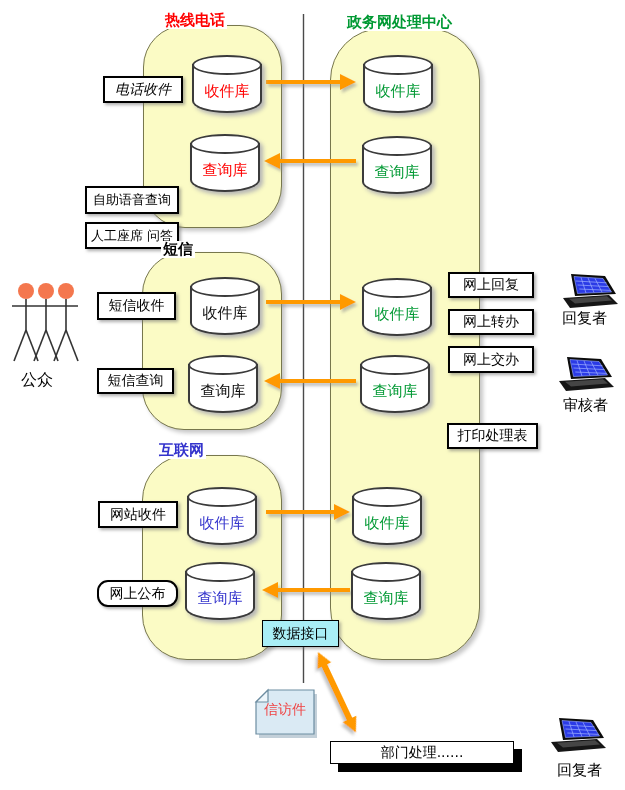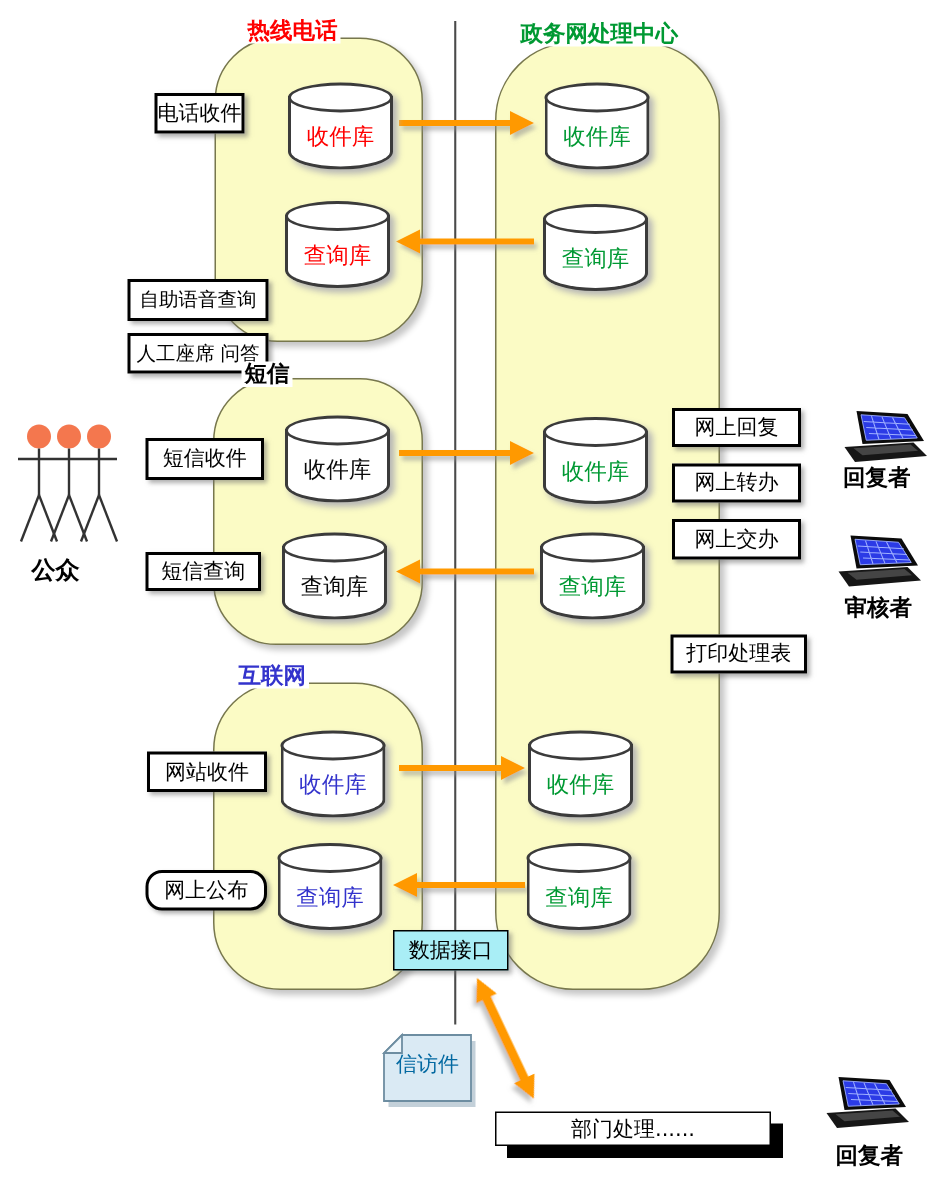--- a/index.html
+++ b/index.html
@@ -15,29 +15,29 @@
   .wbox.small{font-size:13px;margin-top:41px;}
   .cyl{position:absolute;width:70px;height:58px;z-index:4;filter:drop-shadow(3px 3px 2px #b5b5b5);}
   .cyl .top{position:absolute;left:0;top:0;width:100%;height:20px;background:#fff;
             border:2px solid #3b3b3b;border-radius:50%;box-sizing:border-box;z-index:2;}
   .cyl .body{position:absolute;left:0;top:9px;width:100%;height:49px;background:#fff;
              border:2px solid #3b3b3b;border-top:none;box-sizing:border-box;
              border-radius:0 0 35px 35px / 0 0 12px 12px;z-index:1;}
   .cyl .label{position:absolute;left:0;right:0;top:27px;text-align:center;font-size:15px;
               z-index:3;white-space:nowrap;}
   .red{color:#FF0000;} .green{color:#009933;} .blue{color:#3333CC;} .black{color:#0a0a0a;}
-  .actor{position:absolute;font-weight:bold;font-size:15px;color:#000;z-index:5;white-space:nowrap;}
+  .actor{position:absolute;font-weight:normal;font-size:15px;color:#000;z-index:5;white-space:nowrap;}
   .cyanbox{position:absolute;left:262px;top:620px;width:77px;height:27px;background:#A9EEF6;
            border:1.5px solid #000;box-sizing:border-box;display:flex;align-items:center;
            justify-content:center;font-size:14px;z-index:6;box-shadow:2px 2px 3px rgba(110,110,110,.5);}
   .deptbox{position:absolute;left:330px;top:741px;width:184px;height:23px;background:#fff;
            border:1.5px solid #000;box-sizing:border-box;display:flex;align-items:center;
            justify-content:center;font-size:14px;z-index:5;box-shadow:8px 8px 0 #000;}
   .doclabel{position:absolute;left:258px;top:701px;width:54px;text-align:center;
-            font-size:14px;color:#0369a1;z-index:6;}
+            font-size:14px;color:#ef4444;z-index:6;}
   svg.shapes{position:absolute;left:0;top:0;z-index:3;pointer-events:none;}
 </style>
 </head>
 <body>
 
 <div id="canvas">
 
   <div class="yellow" style="left:143px;top:25px;width:139px;height:203px;border-radius:42px;"></div>
   <div class="yellow" style="left:142px;top:252px;width:140px;height:178px;border-radius:42px;"></div>
   <div class="yellow" style="left:142px;top:455px;width:140px;height:205px;border-radius:45px;"></div>
@@ -95,21 +95,21 @@
       <polygon points="12,0 58,0 58,44 0,44 0,12" fill="#DAEAF4" stroke="#6D8DA1" stroke-width="1.2"></polygon>
       <polygon points="12,0 12,12 0,12" fill="#EEF6FB" stroke="#6D8DA1" stroke-width="1.2"></polygon>
     </g>
   </svg>
 
   <div class="stitle" style="left:163px;top:12px;color:#FF0000;">热线电话</div>
   <div class="stitle" style="left:345px;top:14px;color:#009933;">政务网处理中心</div>
   <div class="stitle" style="left:161px;top:241px;color:#000;">短信</div>
   <div class="stitle" style="left:157px;top:442px;color:#3333CC;">互联网</div>
 
-  <div class="wbox" style="left:103px;top:62px;width:60px;height:27px;">电话收件</div>
+  <div class="wbox" style="left:103px;top:76px;width:80px;height:27px;font-style:italic;">电话收件</div>
   <div class="wbox small" style="left:85px;top:145px;width:94px;height:28px;">自助语音查询</div>
   <div class="wbox small" style="left:85px;top:181px;width:94px;height:27px;">人工座席 问答</div>
   <div class="cyl" style="left:192px;top:55px;">
     <div class="body"></div>
       <div class="top"></div>
     <div class="label red">收件库</div>
   </div>
   <div class="cyl" style="left:190px;top:134px;">
     <div class="body"></div>
       <div class="top"></div>

